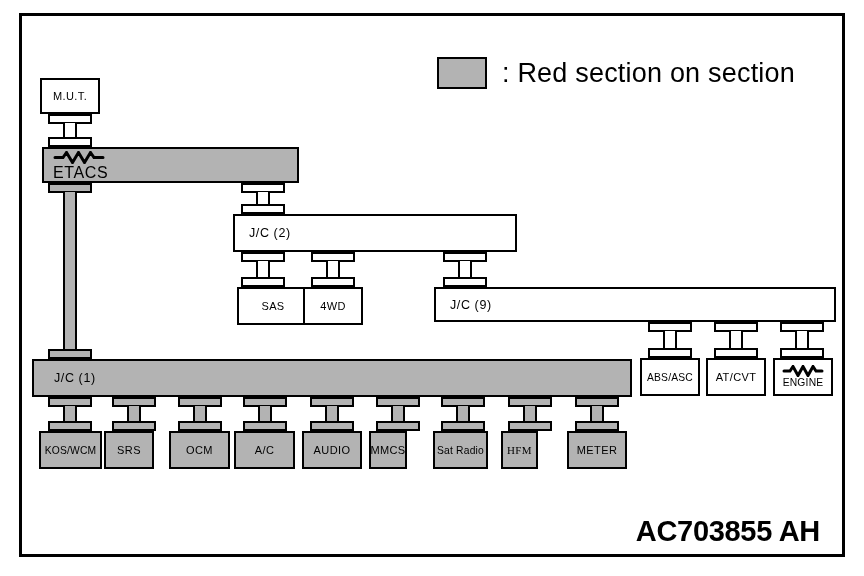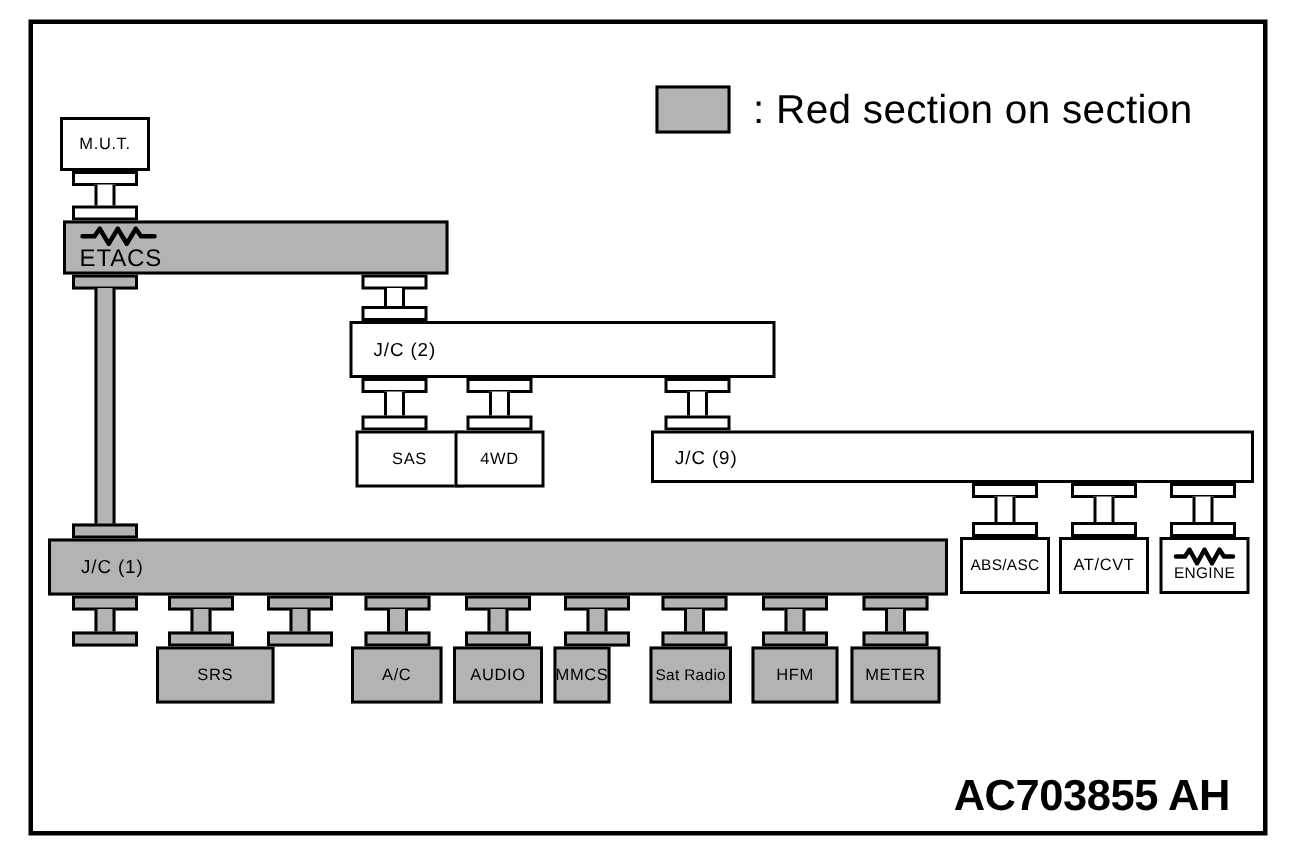--- a/index.html
+++ b/index.html
@@ -190,36 +190,42 @@
     </div>
   </div>
   <div class="node" style="left:706px;top:358px;width:60px;height:38px;">
     <span class="lbl">AT/CVT</span>
   </div>
 
   <div class="bar gray" style="left:32px;top:359px;width:600px;height:38px;">
     <span class="bar-lbl pad20">J/C (1)</span>
   </div>
 
-  <div class="node gray" style="left:104px;top:431px;width:79px;height:38px;">
+  <div class="node gray" style="left:39px;top:431px;width:63px;height:38px;">
+    <span class="lbl small">KOS/WCM</span>
+  </div>
+  <div class="node gray" style="left:104px;top:431px;width:50px;height:38px;">
     <span class="lbl">SRS</span>
+  </div>
+  <div class="node gray" style="left:169px;top:431px;width:61px;height:38px;">
+    <span class="lbl">OCM</span>
   </div>
   <div class="node gray" style="left:234px;top:431px;width:61px;height:38px;">
     <span class="lbl">A/C</span>
   </div>
   <div class="node gray" style="left:302px;top:431px;width:60px;height:38px;">
     <span class="lbl">AUDIO</span>
   </div>
   <div class="node gray" style="left:369px;top:431px;width:38px;height:38px;">
     <span class="lbl">MMCS</span>
   </div>
   <div class="node gray" style="left:433px;top:431px;width:55px;height:38px;">
     <span class="lbl small">Sat Radio</span>
   </div>
-  <div class="node gray" style="left:501px;top:431px;width:58px;height:38px;">
+  <div class="node gray" style="left:501px;top:431px;width:37px;height:38px;font-family:Liberation Serif, serif;">
     <span class="lbl">HFM</span>
   </div>
   <div class="node gray" style="left:567px;top:431px;width:60px;height:38px;">
     <span class="lbl">METER</span>
   </div>
 
   <div class="figcode">AC703855 AH</div>
 </div>
 
 </body></html>

